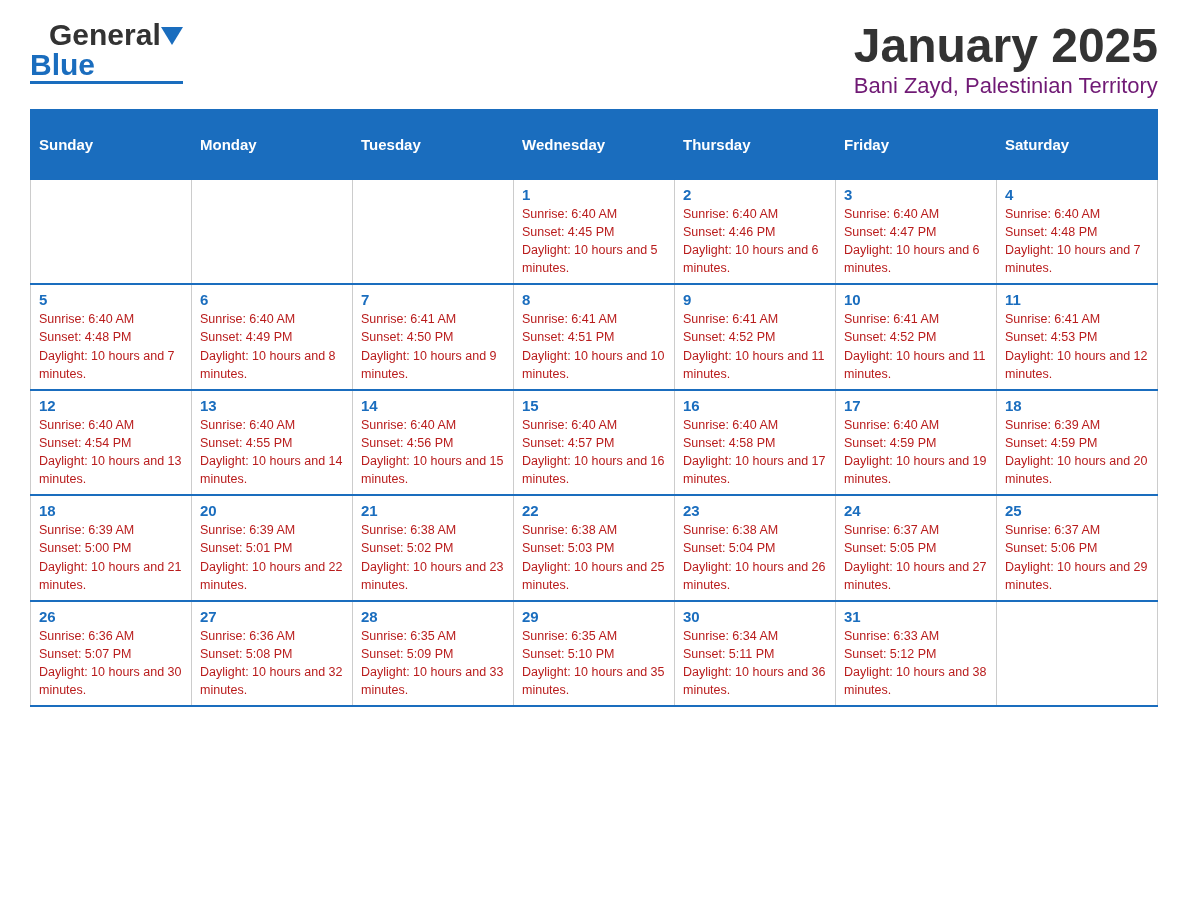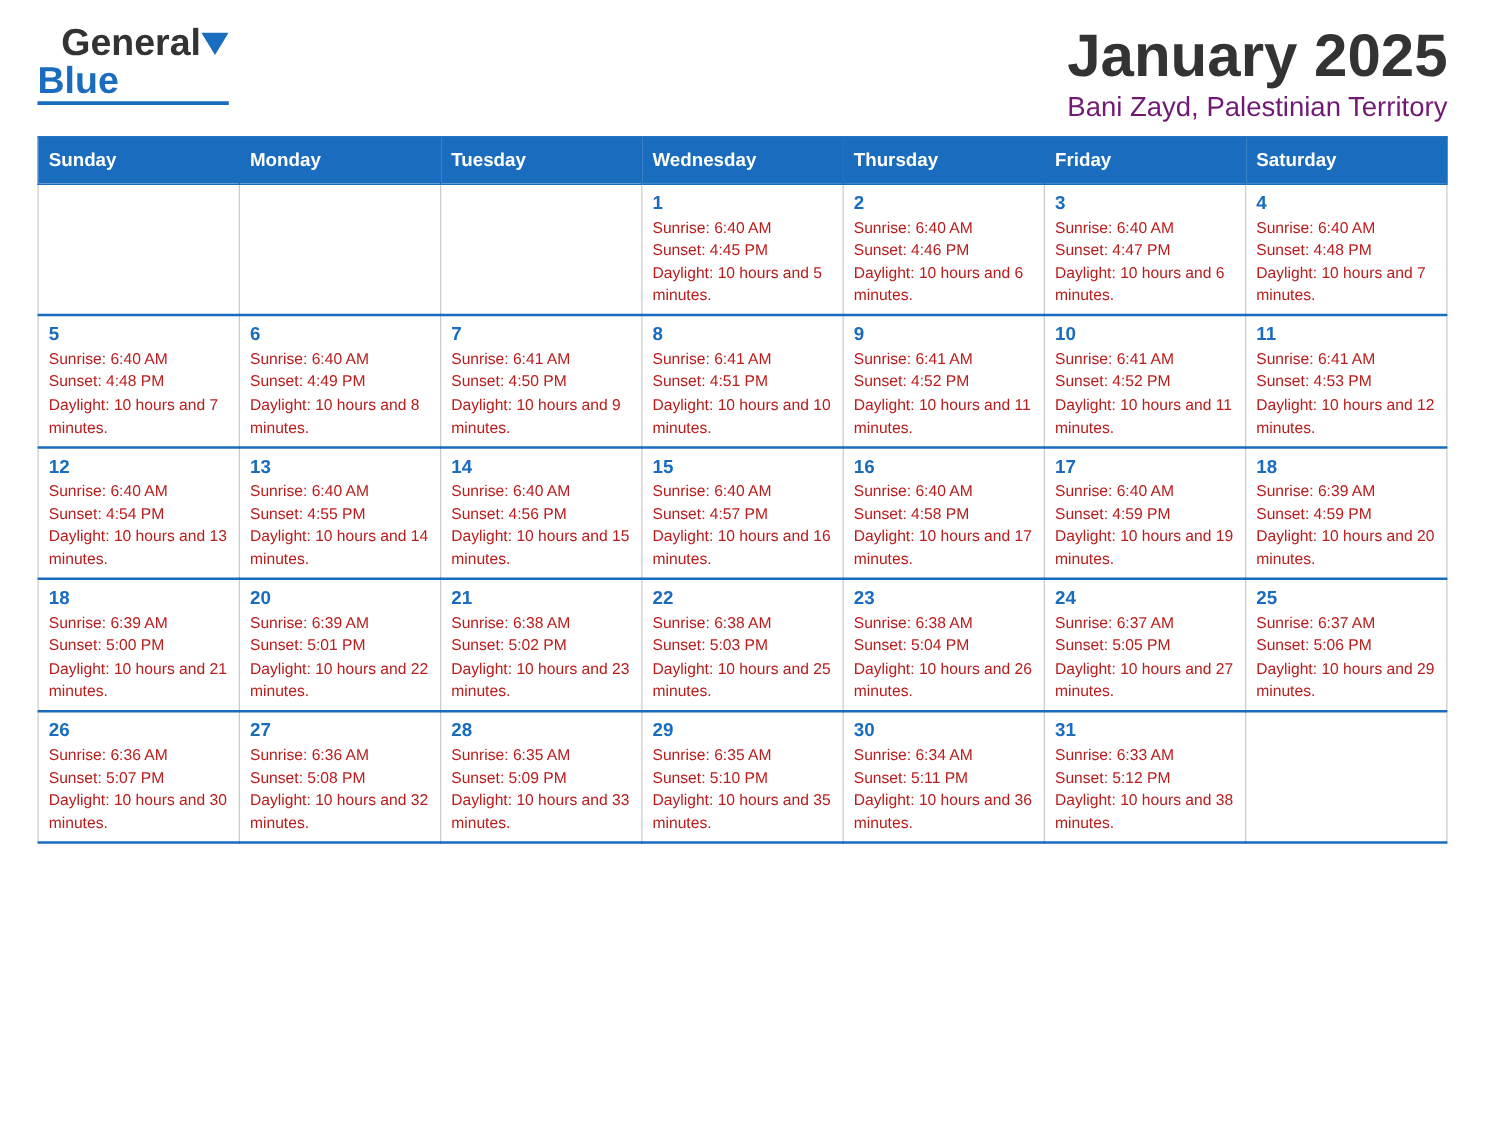--- a/index.html
+++ b/index.html
@@ -11,21 +11,21 @@
       min-height: 918px;
       padding: 20px 30px;
     }
     .header {
       display: flex;
       justify-content: space-between;
       align-items: flex-start;
       margin-bottom: 10px;
     }
     .title-block {
-      text-align: center;
+      text-align: left;
       margin-left: 41px;
     }
     .title-block h1 {
       font-size: 48px;
       font-weight: bold;
       color: #333;
       line-height: 1.1;
     }
     .title-block h2 {
       font-size: 22px;
@@ -33,21 +33,21 @@
       color: #701a75;
     }
     table {
       width: 100%;
       border-collapse: collapse;
       table-layout: fixed;
     }
     thead tr th {
       background: #1a6dbe;
       color: #fff;
-      padding: 10px 8px;
+      padding: 26px 8px;
       font-size: 15px;
       font-weight: bold;
       text-align: left;
       border: 1px solid #1a6dbe;
     }
     tbody tr td {
       border: 1px solid #ccc;
       vertical-align: top;
       padding: 6px 8px;
       min-height: 80px;

